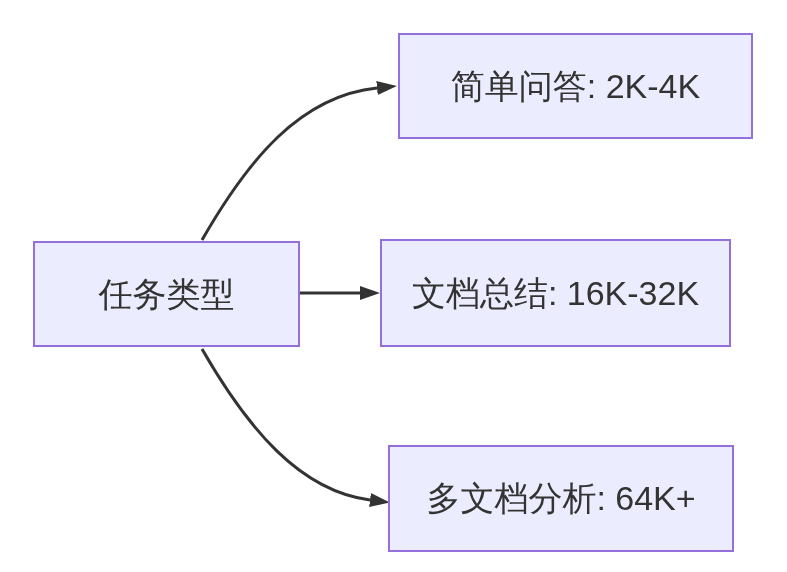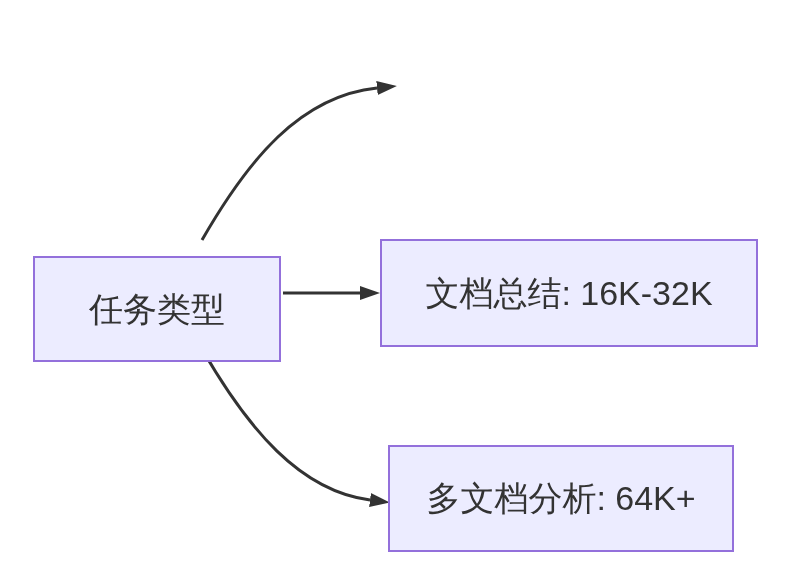--- a/index.html
+++ b/index.html
@@ -32,23 +32,23 @@
     justify-content: center;
   }
   .node-label {
     color: #333333;
     font-size: 34px;
     line-height: 1.2;
     white-space: nowrap;
     text-align: center;
   }
   
-  .node-root     { left: 33px;  top: 256px; width: 248px; height: 106px; }
+  .node-root     { left: 33px;  top: 241px; width: 267px; height: 106px; }
   .node-branch-0 { left: 398px; top: 33px;  width: 355px; height: 106px; }
-  .node-branch-1 { left: 380px; top: 239px; width: 378px; height: 108px; }
+  .node-branch-1 { left: 380px; top: 239px; width: 351px; height: 108px; }
   .node-branch-2 { left: 388px; top: 445px; width: 346px; height: 107px; }
 </style>
 </head>
 <body>
 
 <div class="canvas">
 
   <svg class="edges-layer" width="787" height="572" viewBox="0 0 787 572" xmlns="http://www.w3.org/2000/svg">
     <defs>
       <marker id="arrowhead" markerUnits="userSpaceOnUse" markerWidth="20" markerHeight="14" viewBox="0 0 20 14" refX="0" refY="7" orient="auto">
@@ -57,20 +57,23 @@
     </defs>
     <path d="M 202 240 C 248 160, 300 96, 377 88" fill="none" stroke="#333333" stroke-width="3" marker-end="url(#arrowhead)"></path>
     <path d="M 283 293 L 360 293" fill="none" stroke="#333333" stroke-width="3" marker-end="url(#arrowhead)"></path>
     <path d="M 202 349 C 248 429, 300 491, 370 500" fill="none" stroke="#333333" stroke-width="3" marker-end="url(#arrowhead)"></path>
   </svg>
 
   <div class="node node-root">
     <span class="node-label">任务类型</span>
   </div>
 
+  <div class="node node-branch-0">
+    <span class="node-label">简单问答: 2K-4K</span>
+  </div>
 
   <div class="node node-branch-1">
     <span class="node-label">文档总结: 16K-32K</span>
   </div>
 
   <div class="node node-branch-2">
     <span class="node-label">多文档分析: 64K+</span>
   </div>
 
 </div>

